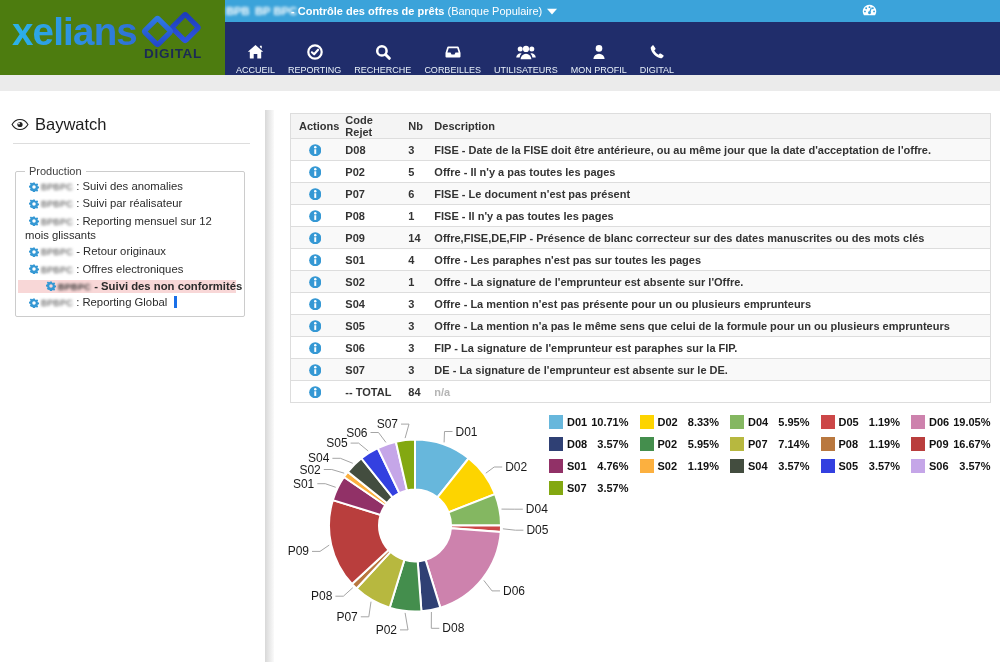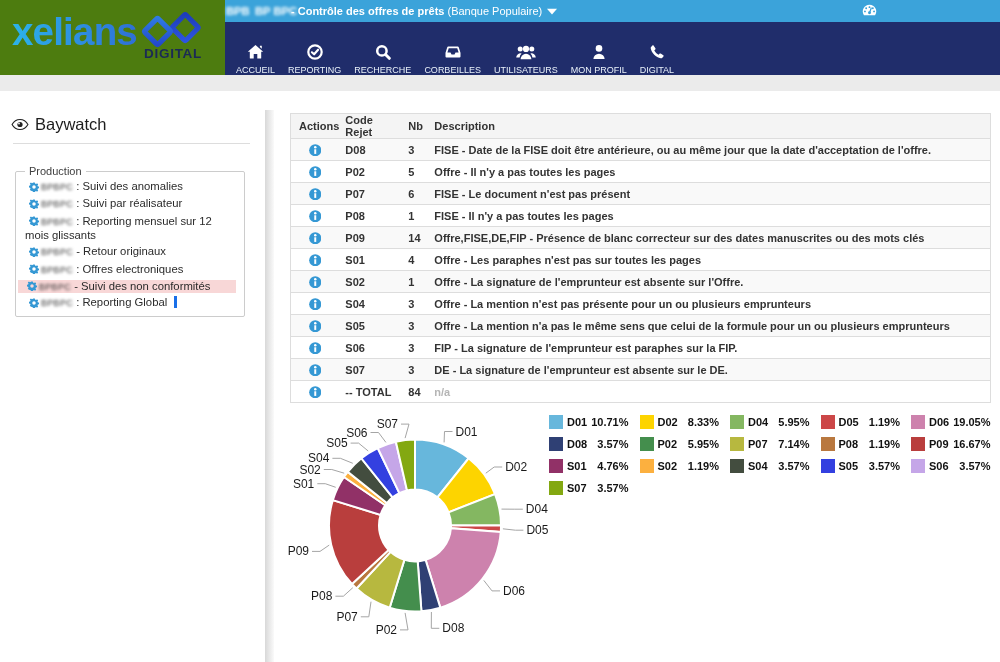--- a/index.html
+++ b/index.html
@@ -16,21 +16,21 @@
 .logo { left:0; top:0; width:227px; height:75px; background:#4d7c0f; }
 .divider { left:265px; top:110px; width:9px; height:552px; background:linear-gradient(to right,#d8d8d8,#fafafa); }
 .bw { position:absolute; left:11px; top:114.5px; font-size:16.5px; color:#1d1d1d; }
 
 .hr { position:absolute; left:13px; top:143px; width:237px; height:1px; background:#ddd; }
 fieldset { position:absolute; left:15px; top:165px; width:230px; height:152px; border:1px solid #ccc; border-radius:2px; padding:3px 6px 0 9px; }
 legend { font-size:11px; color:#404040; padding:0 4px; margin-left:0; }
 .it { font-size:11.3px; color:#2b2b2b; line-height:13px; margin-bottom:3.4px; }
 .it .gear { vertical-align:-1.5px; margin:0 2px 0 4px; }
 .it .bl { filter:blur(1.6px); color:#333; opacity:1; letter-spacing:.3px; font-size:9px; }
-.it.hl { background:#f8d7d7; font-weight:normal; width:218px; margin:0 0 3.4px -7px; padding-left:5px; white-space:nowrap; height:13px; }
+.it.hl { background:#f8d7d7; font-weight:bold; width:218px; margin:0 0 3.4px -7px; padding-left:24px; white-space:nowrap; height:13px; }
 .cur { display:inline-block; width:3px; height:12px; background:#1a6fe8; vertical-align:-2px; margin-left:4px; }
 table { position:absolute; left:290px; top:113px; width:701px; border-collapse:collapse; font-size:11px; color:#333; border:1px solid #ddd; }
 th,td { border-top:1px solid #ddd; font-weight:bold; text-align:left; padding:0 0 0 6px; }
 th { height:23px; background:#f4f4f4; font-size:11px; }
 td { height:22px; }
 tr.odd td { background:#f9f9f9; }
 td.ac,th.ac { width:47px; }
 th.ac { padding-left:8px; }
 td.ac { text-align:center; padding:0; }
 td.ac svg { vertical-align:middle; }

